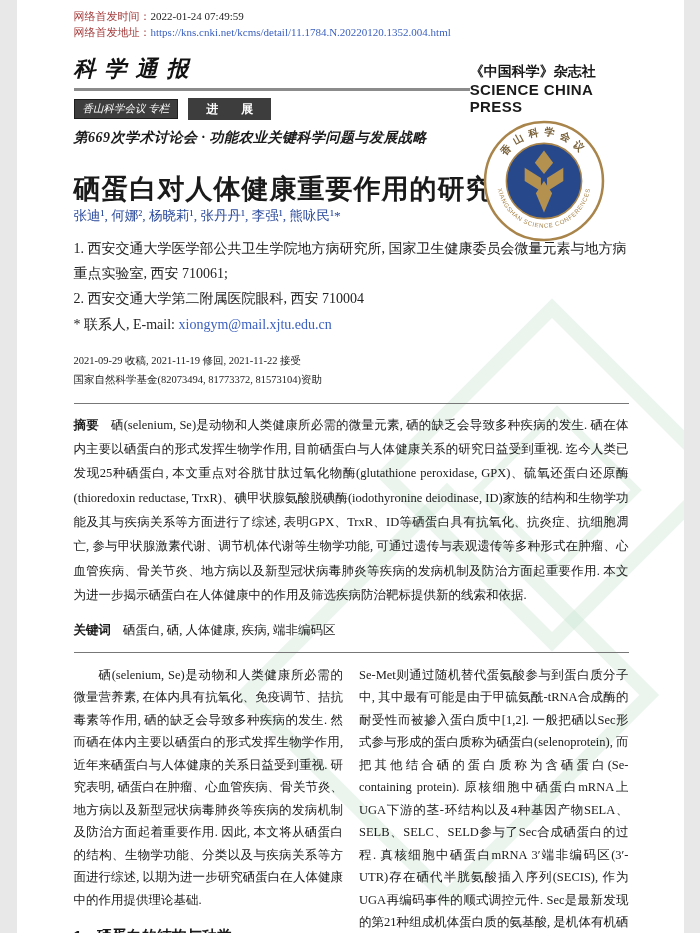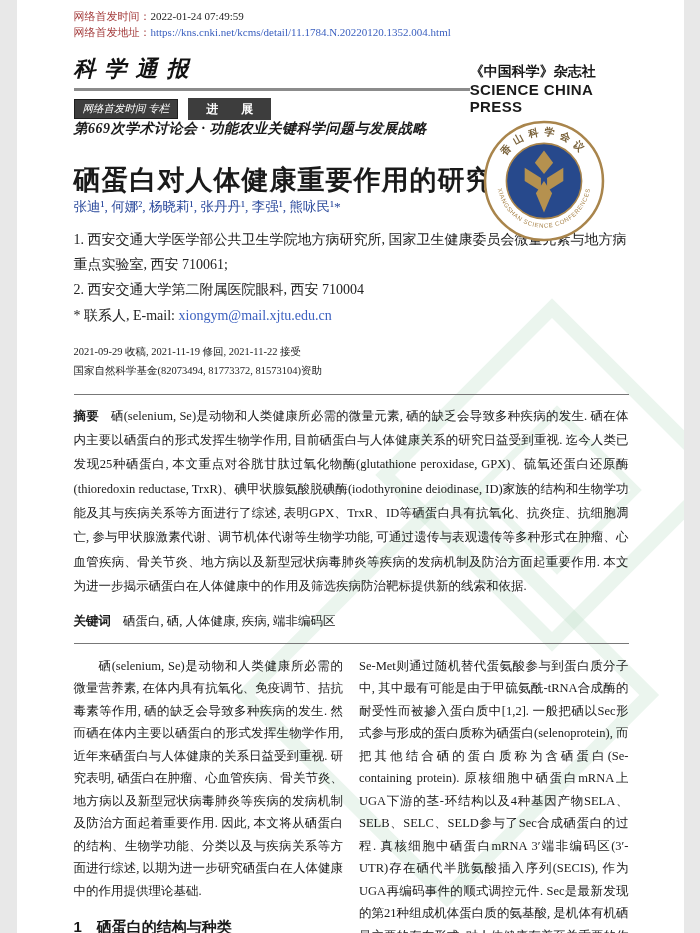--- a/index.html
+++ b/index.html
@@ -24,21 +24,21 @@
   .notice a, .blue { color:#3a5fbf; text-decoration:none; }
 
   .header { margin-top:14px; display:flex; justify-content:space-between; }
   .header-left { width:450px; }
   .logo-text { font-size:22px; font-weight:bold; font-style:italic; letter-spacing:9px; color:#111; }
   .logo-rule { height:3px; background:#8b8b8b; margin:4px 0 7px; width:100%; }
   .badges { display:flex; gap:10px; align-items:center; }
   .badge { background:#3d3d3d; color:#fff; display:inline-block; }
   .badge-special { font-size:10.5px; font-style:italic; padding:2px 8px; border:1px solid #1e1e1e; }
   .badge-progress { font-size:12px; font-weight:bold; padding:2.5px 8px 2.5px 18px; letter-spacing:10px; }
-  .conference { font-size:14px; font-weight:bold; font-style:italic; letter-spacing:0.5px;font-family:Liberation Serif, serif; }
+  .conference { margin-top:9px; font-size:14px; font-weight:bold; font-style:italic; letter-spacing:0.5px;font-family:Liberation Serif, serif; }
 
   .header-right { display:flex; gap:7px; align-items:center; margin-top:2px; height:40px;flex-direction:column; }
   .press-cn { font-size:14px; font-weight:bold; white-space:nowrap; }
   .press-en { font-size:15px; font-weight:bold; font-family:"Liberation Sans","DejaVu Sans",sans-serif; letter-spacing:0.4px; }
 
   .seal { position:absolute; top:112px; right:24px; width:122px; height:122px; z-index:2; }
 
   .title { margin-top:24px; font-size:27px; font-weight:bold; letter-spacing:1px; }
   .authors { margin-top:0; font-size:13.5px; color:#2b4a9c; }
   .affs { margin-top:11px; font-size:14px; line-height:1.8; color:#222; }
@@ -72,21 +72,21 @@
       <div>
         <span class="lbl">网络首发地址：</span><a href="#">https://kns.cnki.net/kcms/detail/11.1784.N.20220120.1352.004.html</a>
       </div>
     </div>
 
     <div class="header">
       <div class="header-left">
         <div class="logo-text">科学通报</div>
         <div class="logo-rule"></div>
         <div class="badges">
-          <span class="badge badge-special">网络首发时间 专栏</span>
+          <span class="badge badge-special">香山科学会议 专栏</span>
           <span class="badge badge-progress">进 展</span>
         </div>
         <div class="conference">第669次学术讨论会 · 功能农业关键科学问题与发展战略</div>
       </div>
       <div class="header-right">
         <svg width="36" height="36" viewBox="0 0 40 40">
           <polygon points="20,1 39,20 20,39 1,20" fill="#1b1b1b"></polygon>
           <polygon points="20,8 32,20 20,32 8,20" fill="#ffffff"></polygon>
           <polygon points="20,13 27,20 20,27 13,20" fill="#1b1b1b"></polygon>
         </svg>

